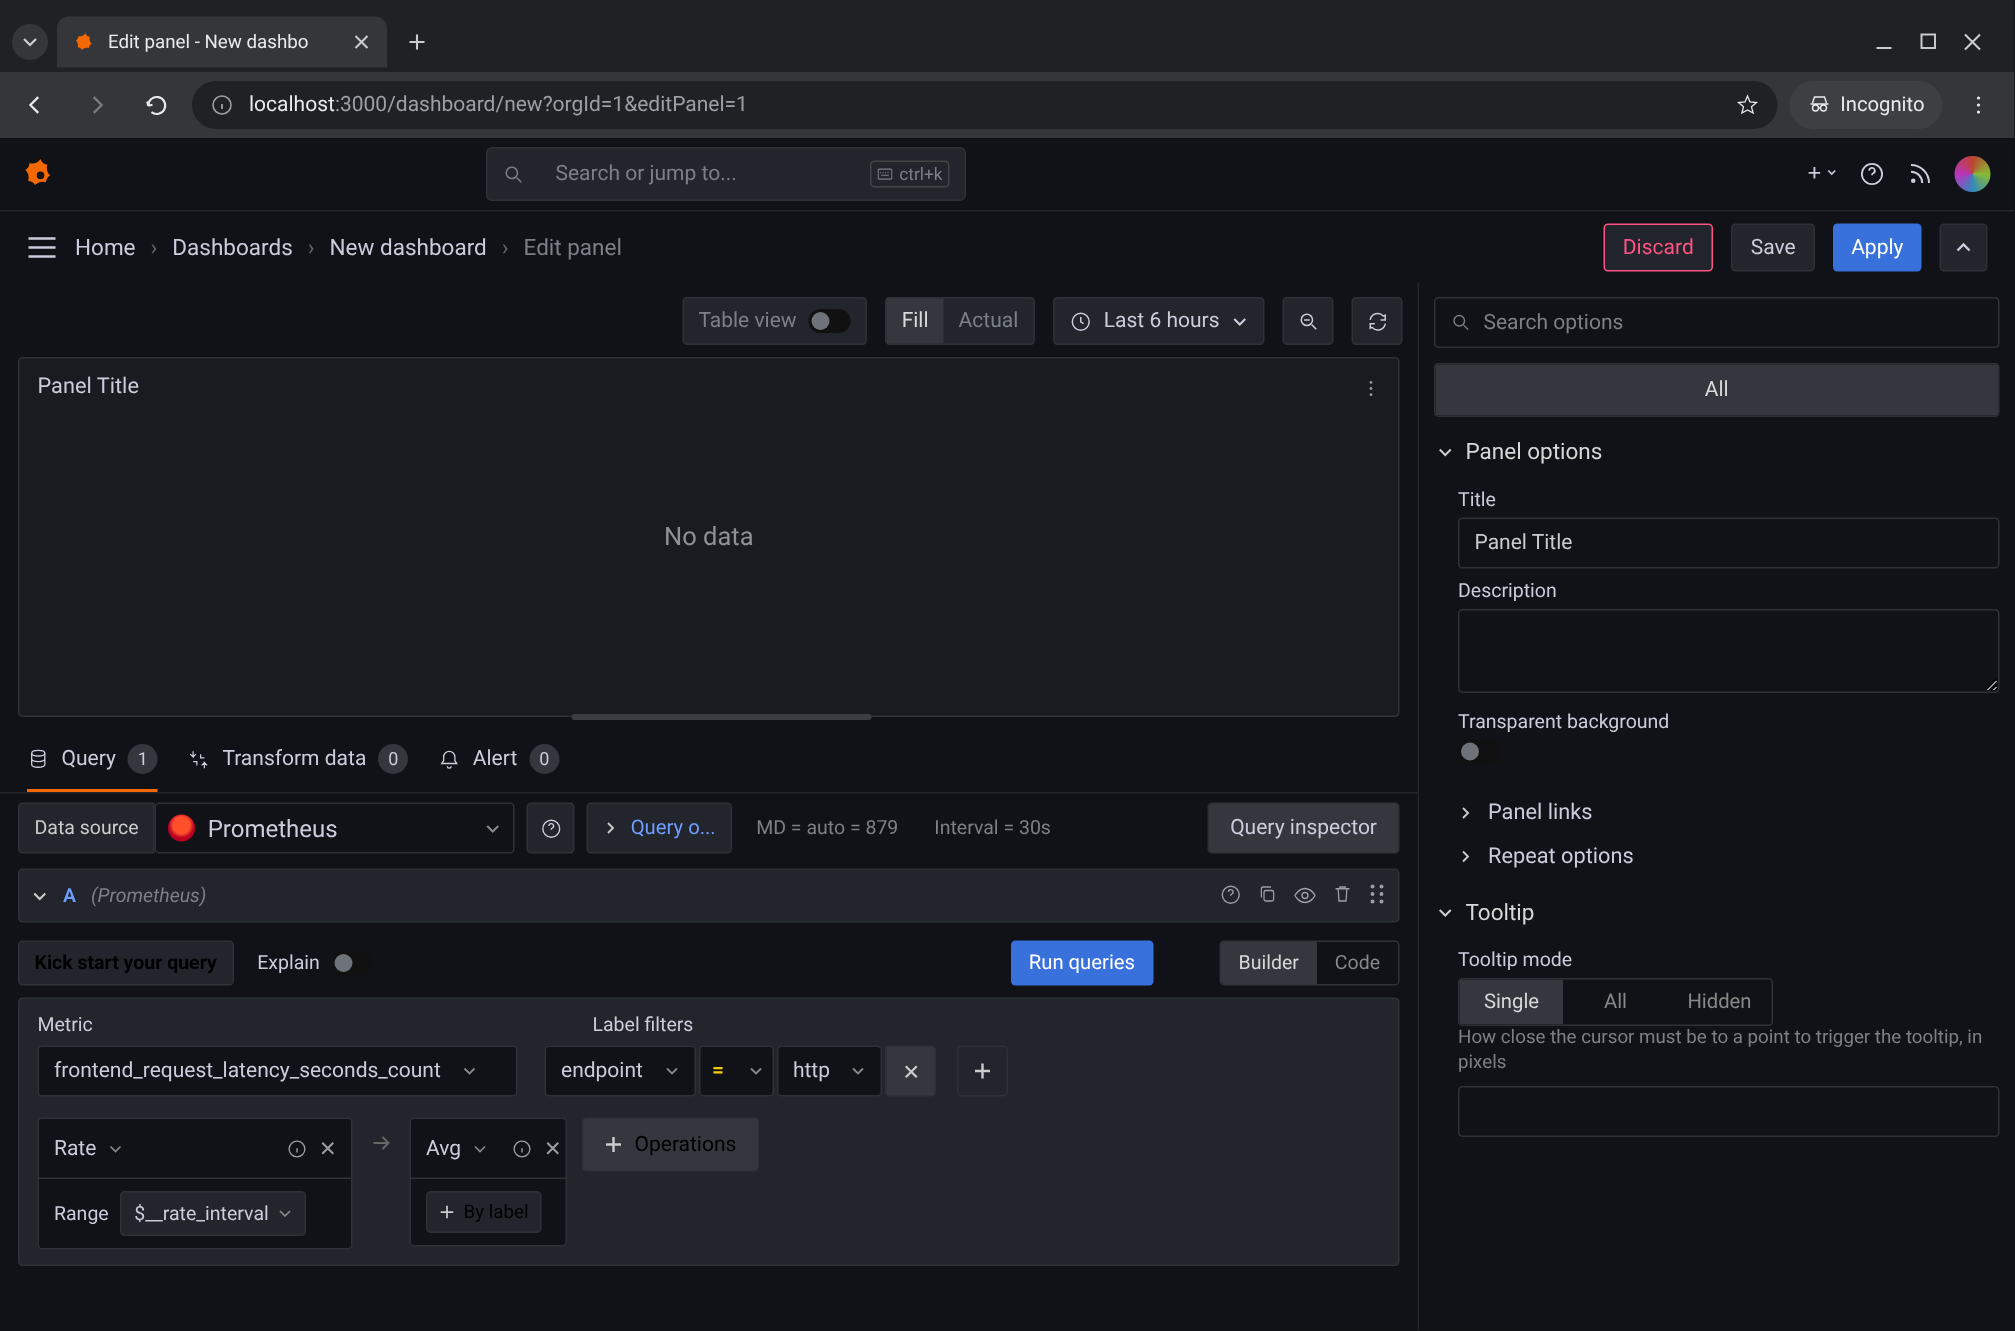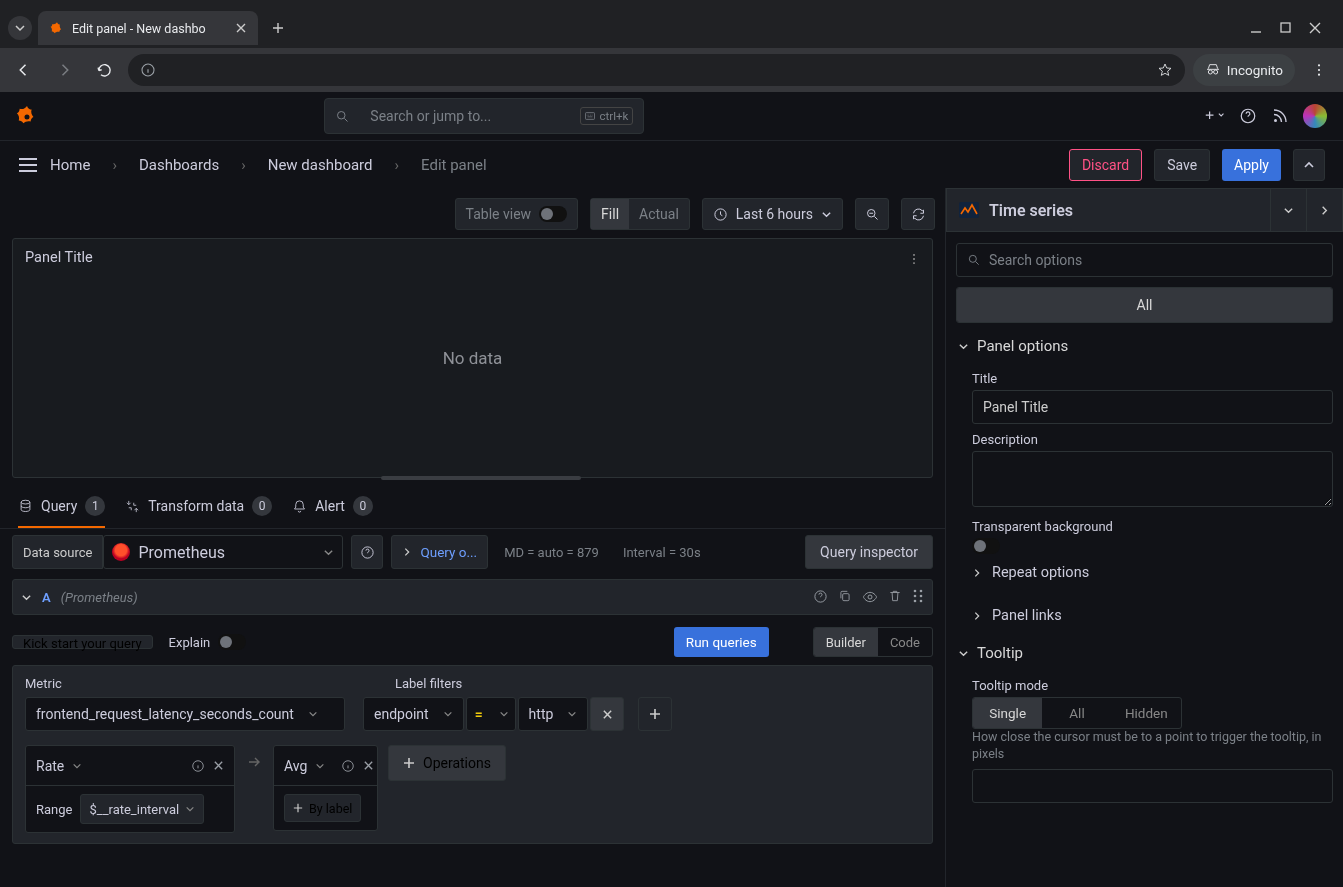--- a/index.html
+++ b/index.html
@@ -26,21 +26,21 @@
 .app-top { display:flex; align-items:center; height:48px; padding:0 16px; gap:12px; background:#111217; }
 .grafana-logo { color:#f46800; }
 .search-center { margin:0 auto; display:flex; align-items:center; background:#22252b; border:1px solid #2c3235; border-radius:4px; height:36px; width:320px; padding:0 10px; color:#7b8087; font-size:14px; gap:20px; }
 .kbd { font-size:11.5px; background:transparent; color:#7b8087; border:1px solid #444; border-radius:3px; padding:1px 4px; display:flex; align-items:center; gap:4px;}
 .top-right { display:flex; align-items:center; gap:14px; margin-left:auto; color:#ccccdc; }
 .avatar { width:24px; height:24px; border-radius:12px; background: conic-gradient(#b43,#8b3,#38b,#b3b,#b43); }
 
 
 .subhead { display:flex; align-items:center; height:48px; padding:0 18px; gap:12px; border-top:1px solid #22252b; }
 .hamburger { color:#ccccdc; }
-.crumbs { display:flex; align-items:flex-start; gap:22px; font-size:15px; }
+.crumbs { display:flex; align-items:flex-start; gap:10px; font-size:15px; }
 .crumbs .sep { color:#666; }
 .crumbs .dim { color:#7b8087; }
 .subhead .spacer { flex:1; }
 .btn { display:inline-flex; align-items:center; justify-content:center; height:32px; padding:0 12px; border-radius:3px; font-size:14px; border:none; cursor:pointer; }
 .btn-danger { background:#22252b; color:#ff5286; border:1px solid #ff5286; }
 .btn-sec { background:#22252b; color:#ccccdc; border:1px solid #2c3235; }
 .btn-primary { background:#3871dc; color:#fff; }
 .collapse-btn { width:32px; height:32px; display:flex; align-items:center; justify-content:center; background:#22252b; border:1px solid #2c3235; border-radius:3px; }
 
 
@@ -85,21 +85,21 @@
 .meta { font-size:13px; color:#7b8087; padding:0 8px; }
 .inspector-btn { background:#34373d; border:1px solid #2c3235; border-radius:3px; height:34px; padding:0 14px; font-size:14px; color:#ccccdc; margin-left:auto; }
 
 
 .qeditor { margin:4px 12px; }
 .qhead { display:flex; align-items:center; background:#22252b; border:1px solid #2c3235; height:36px; padding:0 8px; gap:10px; font-size:13px; border-radius:3px;}
 .qhead .qname { color:#6e9fff; font-weight:600; }
 .qhead .qsrc { color:#7b8087; font-style:italic; }
 .qhead .acts { margin-left:auto; display:flex; gap:10px; color:#9a9fa6; }
 .qrow1 { display:flex; align-items:center; padding:12px 0 8px 0; gap:16px; }
-.kick { background:#22252b; border:1px solid #2c3235; border-radius:3px; height:14px; padding:0 10px; font-size:13px; }
+.kick { background:#22252b; border:1px solid #2c3235; border-radius:3px; height:30px; padding:0 10px; font-size:13px;font-weight:bold; }
 .explain { font-size:13px; color:#ccccdc; display:flex; align-items:center; gap:8px;}
 .runq { background:#3871dc; color:#fff; border:none; height:30px; padding:0 12px; border-radius:3px; font-size:13.5px; }
 .modeseg { display:flex; border:1px solid #2c3235; border-radius:3px; overflow:hidden; height:30px; }
 .modeseg div { padding:0 12px; display:flex; align-items:center; font-size:13px; color:#888;}
 .modeseg div.on { background:#34373d; color:#d8d8d8; }
 
 .qbody { background:#22252b; border:1px solid #2c3235; border-radius:3px; padding:10px 12px; }
 .qsection-labels { display:flex; gap:40px; font-size:13px; color:#ccccdc; margin-bottom:6px; }
 .qsection-labels .c1 { width:330px; }
 .metric-row { display:flex; gap:2px; align-items:center; }
@@ -196,20 +196,21 @@
     <div class="icon-btn active">
         <svg width="17" height="17" viewBox="0 0 24 24">
           <path d="M4 12a8 8 0 1 1 3 6M4 12l-1-4m1 4l4-1" stroke="#e8eaed" stroke-width="2" fill="none"></path>
         </svg>
       </div>
     <div class="omnibox">
       <svg width="16" height="16" viewBox="0 0 24 24">
           <circle cx="12" cy="12" r="9" stroke="#9aa0a6" stroke-width="1.6" fill="none"></circle>
           <path d="M12 8v0M12 11v5" stroke="#9aa0a6" stroke-width="1.8"></path>
         </svg>
+      <span><span class="host">localhost</span><span>:3000/dashboard/new?orgId=1&amp;editPanel=1</span></span>
       <span style="margin-left:auto">
           <svg width="16" height="16" viewBox="0 0 24 24">
             <path d="M12 3l2.5 6 6.5.5-5 4.3 1.6 6.2L12 17l-5.6 3 1.6-6.2-5-4.3 6.5-.5z" stroke="#e8eaed" stroke-width="1.3" fill="none"></path>
           </svg>
         </span>
     </div>
     <div class="incognito">
       <svg width="16" height="16" viewBox="0 0 24 24">
           <path d="M5 10l2-6h10l2 6M3 11h18M8 18a3 3 0 1 0 0-6 3 3 0 0 0 0 6zm8 0a3 3 0 1 0 0-6 3 3 0 0 0 0 6zM11 15h2" stroke="#e8eaed" stroke-width="1.4" fill="none"></path>
         </svg>
@@ -589,39 +590,20 @@
                 <path d="M6 1v10M1 6h10" stroke="#ccc" stroke-width="1.6"></path>
               </svg>
             <span>Operations</span>
           </button>
         </div>
       </div>
     </div>
   </div>
 
   <div class="right">
-    <div class="right-head">
-      <div class="vis">
-        <svg width="20" height="16" viewBox="0 0 20 16">
-            <rect width="20" height="16" rx="2" fill="#10233d"></rect>
-            <path d="M2 12l4-6 3 4 4-7 5 9" stroke="#f46800" stroke-width="1.6" fill="none"></path>
-          </svg>
-        <span style="font-weight:600">Time series</span>
-      </div>
-      <div class="arrow">
-          <svg width="11" height="11" viewBox="0 0 12 12">
-            <path d="M2 4l4 4 4-4" stroke="#ccc" stroke-width="1.5" fill="none"></path>
-          </svg>
-        </div>
-      <div class="arrow">
-          <svg width="11" height="11" viewBox="0 0 12 12">
-            <path d="M4 2l4 4-4 4" stroke="#ccc" stroke-width="1.5" fill="none"></path>
-          </svg>
-        </div>
-    </div>
     <div class="right-body">
       <div class="opt-search">
         <svg width="14" height="14" viewBox="0 0 24 24">
             <circle cx="10" cy="10" r="6" stroke="#7b8087" stroke-width="1.6" fill="none"></circle>
             <path d="M15 15l5 5" stroke="#7b8087" stroke-width="1.6"></path>
           </svg>
         <span>Search options</span>
       </div>
       <div class="opt-tabs">
         <div class="on">All</div>
@@ -634,31 +616,31 @@
         <span>Panel options</span>
       </div>
       <div style="padding-left:16px">
         <label class="field-l">Title</label>
         <input class="input" value="Panel Title" style="">
         <label class="field-l">Description</label>
         <textarea class="textarea" style=""></textarea>
         <label class="field-l">Transparent background</label>
         <span class="toggle-sm" style="display:inline-block"></span>
 
+        <div class="sub-link" style="margin-top:14px; margin-left:0;">
+          <svg width="10" height="10" viewBox="0 0 12 12">
+              <path d="M4 2l4 4-4 4" stroke="#ccc" stroke-width="1.5" fill="none"></path>
+            </svg>
+          <span>Panel links</span>
+        </div>
         <div class="sub-link" style="margin-left:0;">
           <svg width="10" height="10" viewBox="0 0 12 12">
               <path d="M4 2l4 4-4 4" stroke="#ccc" stroke-width="1.5" fill="none"></path>
             </svg>
           <span>Repeat options</span>
-        </div>
-        <div class="sub-link" style="margin-top:14px; margin-left:0;">
-          <svg width="10" height="10" viewBox="0 0 12 12">
-              <path d="M4 2l4 4-4 4" stroke="#ccc" stroke-width="1.5" fill="none"></path>
-            </svg>
-          <span>Panel links</span>
         </div>
       </div>
 
       <div class="section-h">
         <svg width="11" height="11" viewBox="0 0 12 12">
             <path d="M2 4l4 4 4-4" stroke="#ccc" stroke-width="1.5" fill="none"></path>
           </svg>
         <span>Tooltip</span>
       </div>
       <div style="padding-left:16px">

